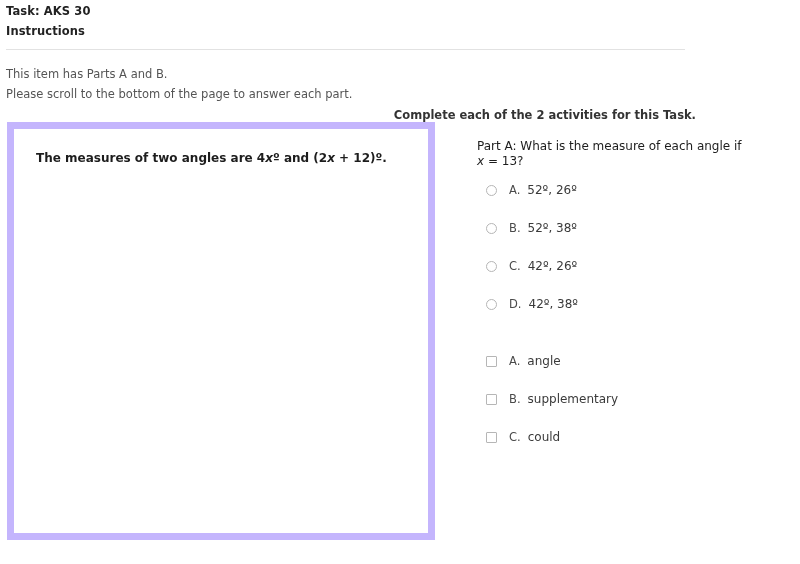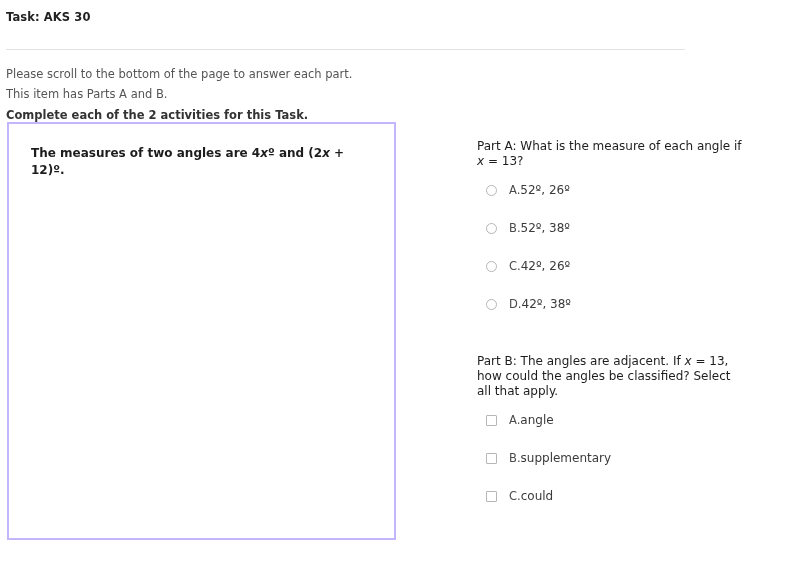--- a/index.html
+++ b/index.html
@@ -14,21 +14,21 @@
     overflow: hidden;
     font-family: "DejaVu Sans", "Liberation Sans", sans-serif;
     color: #3b3b3b;
     -webkit-font-smoothing: antialiased;
   }
 
   
   .header {
     position: absolute;
     left: 6px;
-    top: 7px;
+    top: 1px;
     width: 700px;
   }
   .task-title {
     font-size: 11.5px;
     font-weight: bold;
     color: #222222;
     line-height: 20px;
     letter-spacing: 0.1px;
   }
   .instructions-title {
@@ -56,30 +56,31 @@
   }
   .intro-line {
     font-size: 11.5px;
     color: #555555;
     line-height: 20px;
   }
   .intro-line.bold {
     font-weight: bold;
     color: #333333;
     margin-top: 1px;
+    text-align: right;
   }
 
   
   .stimulus-box {
     position: absolute;
     left: 7px;
     top: 122px;
-    width: 389px;
+    width: 428px;
     height: 418px;
-    border: 2px solid #c4b5fd;
+    border: 7px solid #c4b5fd;
     background: #ffffff;
     box-sizing: border-box;
   }
   .stimulus-text {
     margin: 21px 16px 0 22px;
     font-size: 12px;
     font-weight: bold;
     color: #1d1d1d;
     line-height: 17px;
   }
@@ -143,41 +144,43 @@
     border-radius: 1px;
   }
   .option-letter {
     margin-left: 12px;
     font-size: 11.5px;
     color: #4a4a4a;
     line-height: 14px;
     white-space: nowrap;
   }
   .option-text {
+    margin-left: 7px;
     font-size: 12px;
     color: #3a3a3a;
     line-height: 14px;
     white-space: nowrap;
   }
 
   .activity-2 {
     margin-top: 19px;
   }
 </style>
 </head>
 <body>
 
 <div class="header">
   <div class="task-title">Task: AKS 30</div>
+  <div class="instructions-title">Instructions</div>
 </div>
 <div class="divider"></div>
 
 <div class="intro">
+  <div class="intro-line">This item has Parts A and B.</div>
   <div class="intro-line">Please scroll to the bottom of the page to answer each part.</div>
-  <div class="intro-line">This item has Parts A and B.</div>
   <div class="intro-line bold">Complete each of the 2 activities for this Task.</div>
 </div>
 
 <div class="stimulus-box">
   <div class="stimulus-text"><span>The measures of two angles are 4</span><i>x</i><span>º and (2</span><i>x</i><span> + 12)º.</span></div>
 </div>
 
 <div class="activities">
 
   <div class="activity-block">
@@ -204,21 +207,20 @@
           <span class="option-control radio"></span>
           <span class="option-letter">D.</span>
           <span class="option-text">42º, 38º</span>
         </div>
       </div>
     </div>
   </div>
 
   <div class="activity-block activity-2">
     <div class="activity-body">
-      <div class="part-question"><span>Part B: The angles are adjacent. If </span><i>x</i><span> = 13, how could the angles be classified? Select all that apply.</span></div>
 
       <div class="options">
         <div class="option-row">
           <span class="option-control checkbox"></span>
           <span class="option-letter">A.</span>
           <span class="option-text">angle</span>
         </div>
         <div class="option-row">
           <span class="option-control checkbox"></span>
           <span class="option-letter">B.</span>

